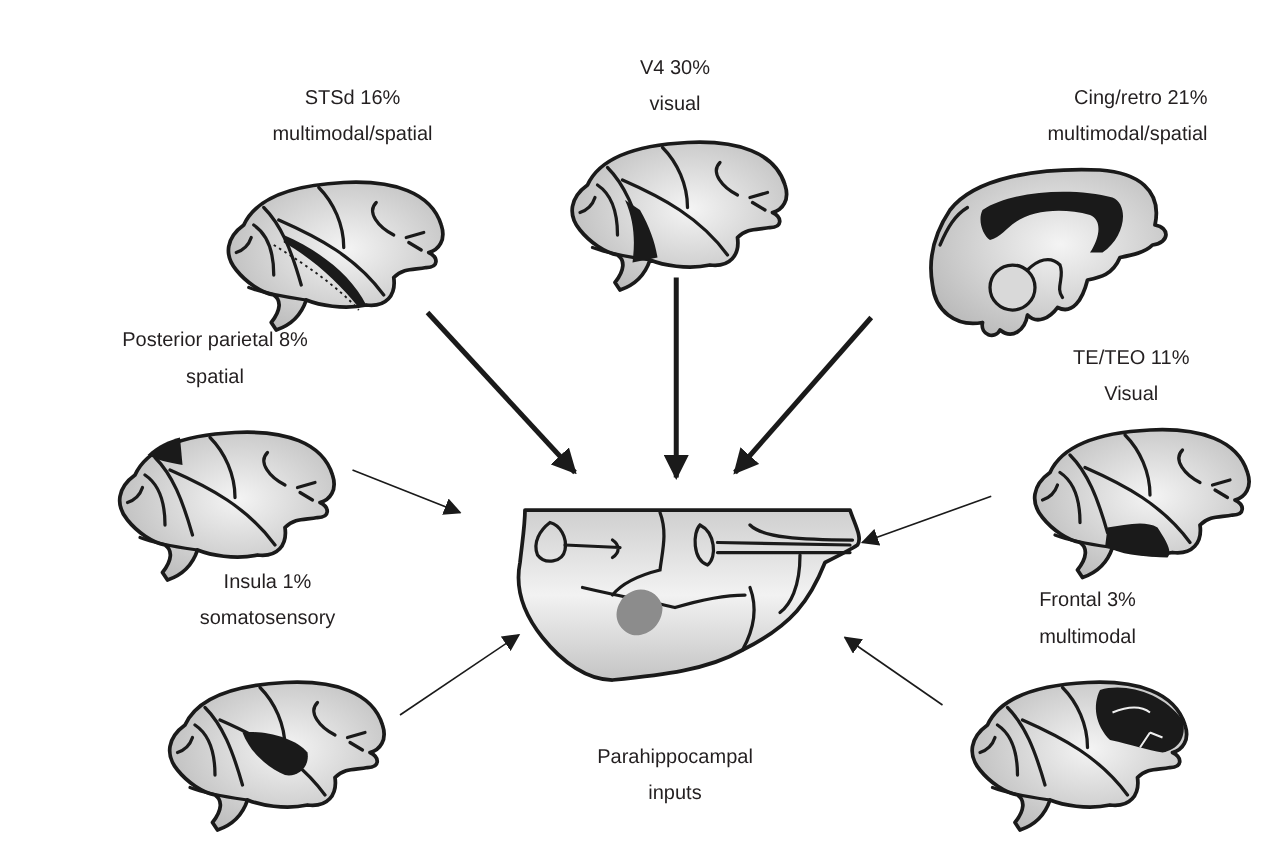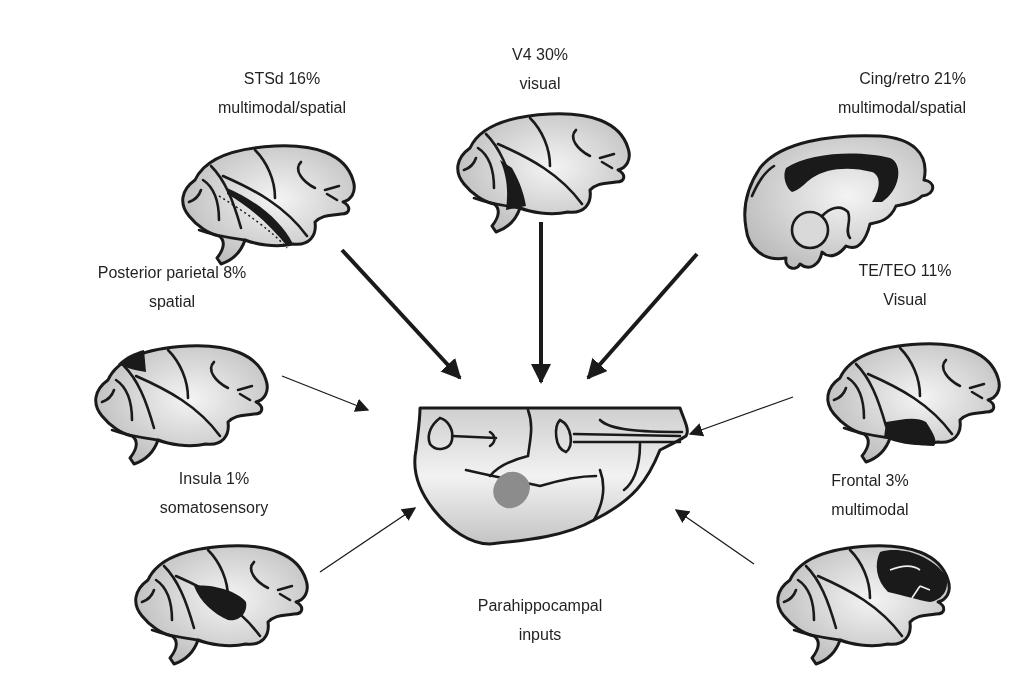--- a/index.html
+++ b/index.html
@@ -117,25 +117,25 @@
   <span>visual</span>
 </div>
 <div class="lbl" style="left:676px;top:64px;width:290px;text-align:right;">
   <span>Cing/retro 21%</span>
   <span>multimodal/spatial</span>
 </div>
 <div class="lbl" style="left:22px;top:258px;width:300px;text-align:center;">
   <span>Posterior parietal 8%</span>
   <span>spatial</span>
 </div>
-<div class="lbl" style="left:800px;top:256px;width:210px;">
+<div class="lbl" style="left:800px;top:272px;width:210px;">
   <span>TE/TEO 11%</span>
   <span>Visual</span>
 </div>
-<div class="lbl" style="left:104px;top:464px;width:220px;text-align:center;">
+<div class="lbl" style="left:104px;top:451px;width:220px;text-align:center;">
   <span>Insula 1%</span>
   <span>somatosensory</span>
 </div>
 <div class="lbl" style="left:770px;top:466px;width:200px;">
   <span>Frontal 3%</span>
   <span>multimodal</span>
 </div>
 <div class="lbl" style="left:420px;top:562px;width:240px;margin-top:29px;">
   <span>Parahippocampal</span>
   <span>inputs</span>

